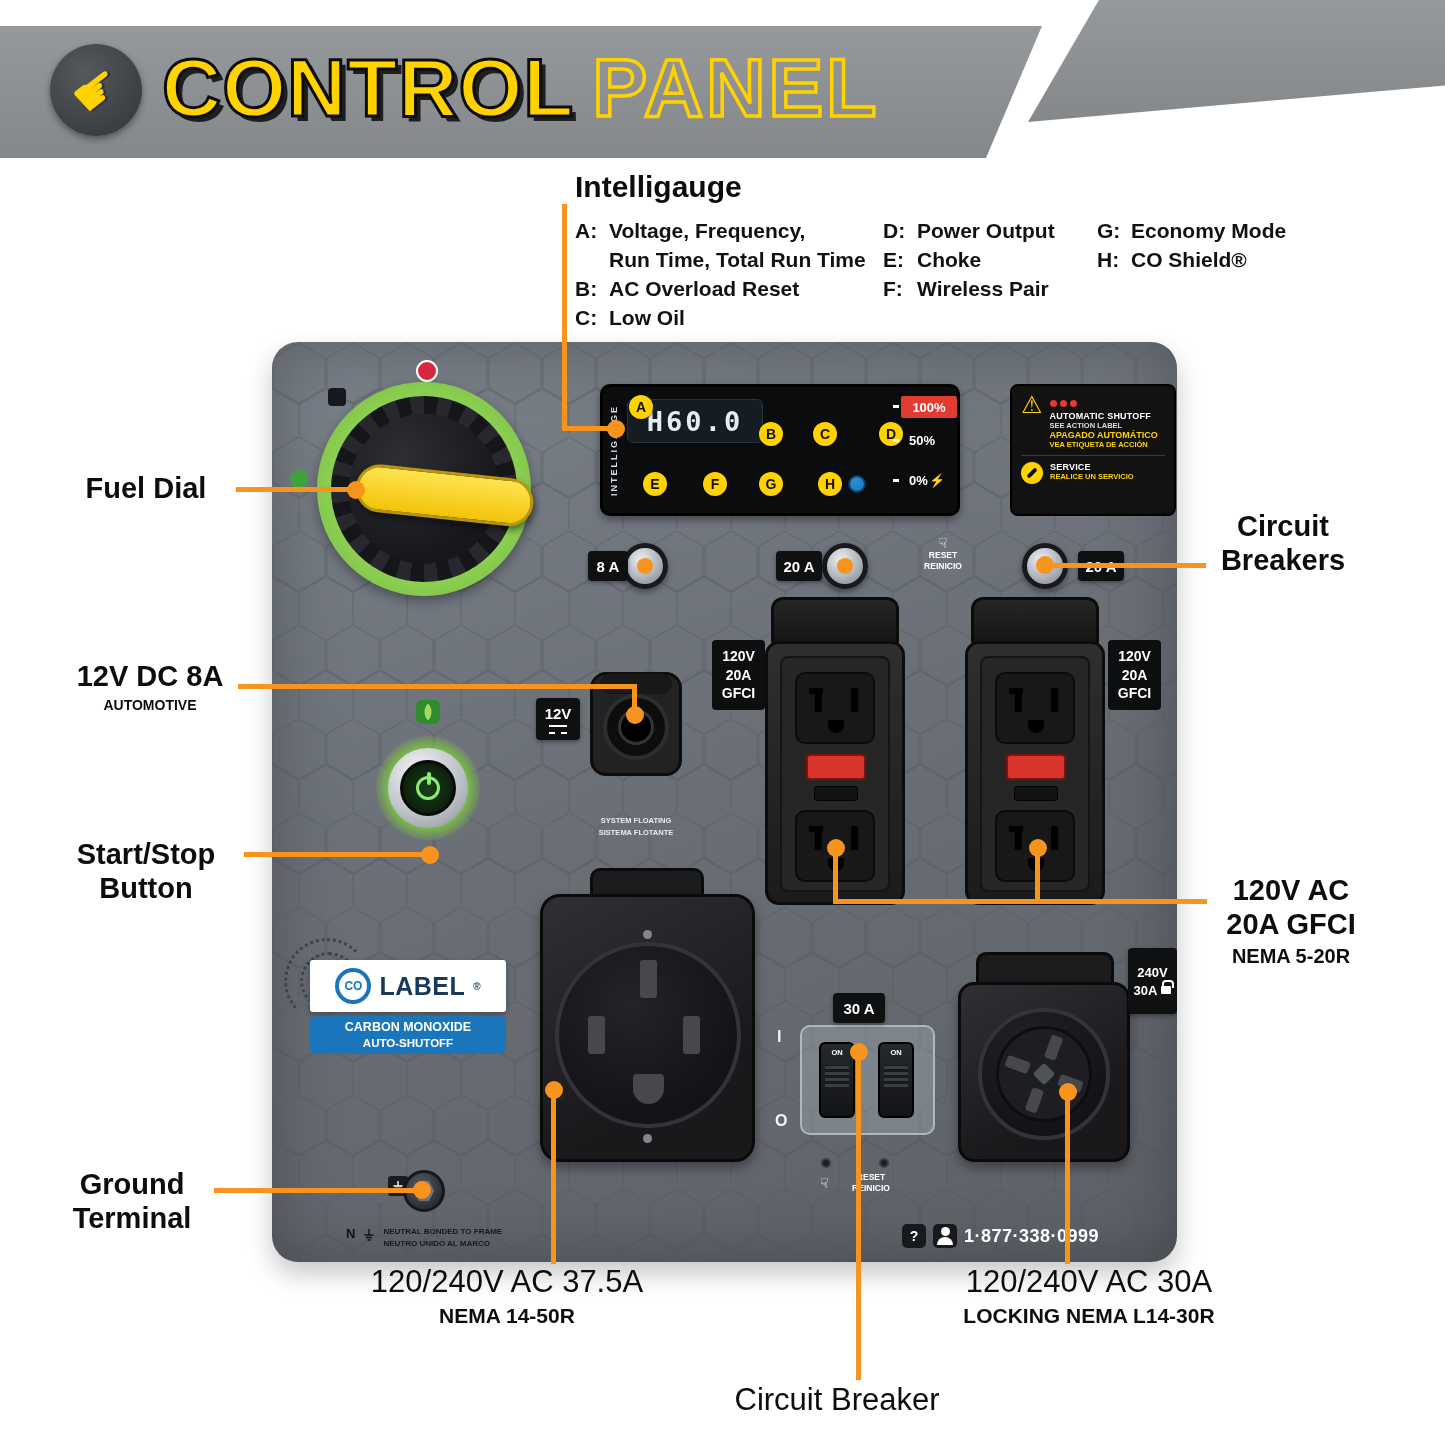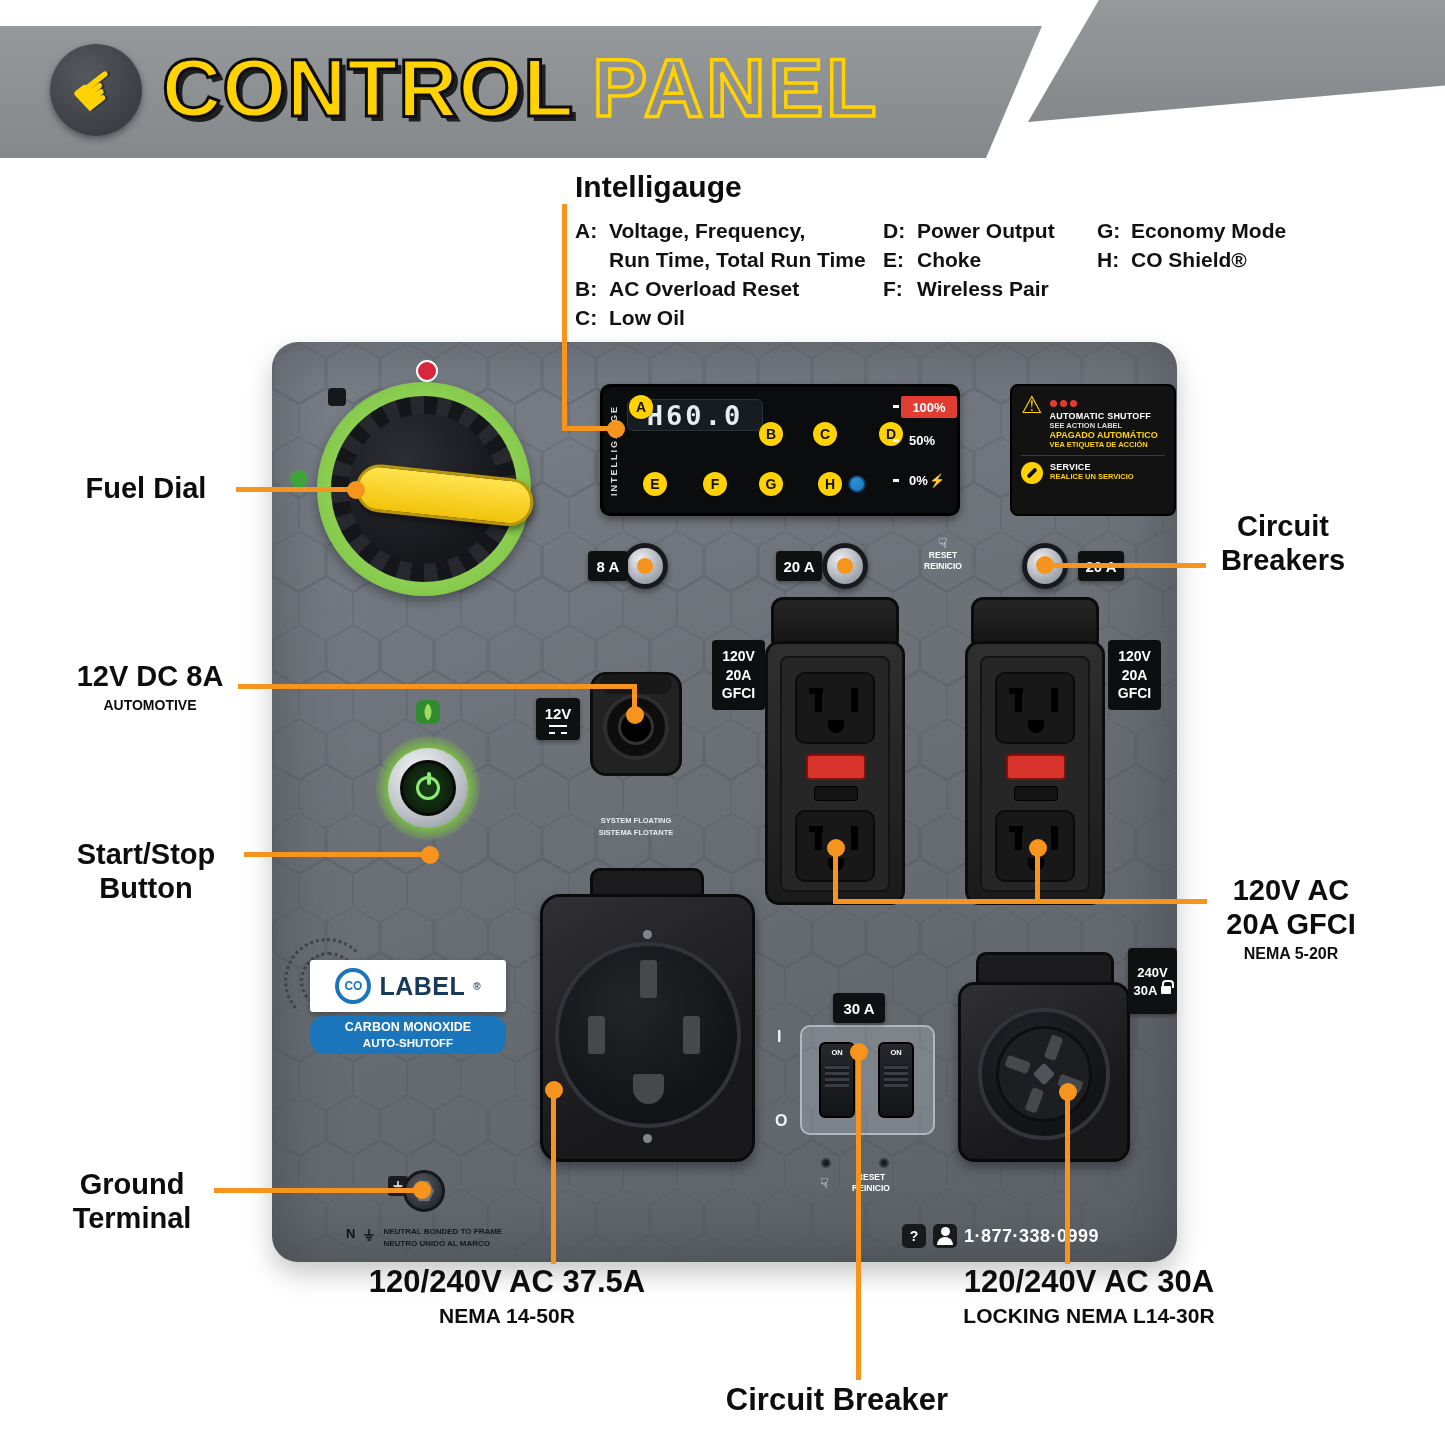--- a/index.html
+++ b/index.html
@@ -14,21 +14,21 @@
   .title-row{left:162px;top:36px;height:104px;display:flex;align-items:center;gap:18px;z-index:2}
   .t-main{font-size:82px;font-weight:900;color:#FFD200;-webkit-text-stroke:3px #0d0d0d;text-shadow:5px 5px 0 rgba(10,10,10,.85);letter-spacing:1px}
   .t-sub{font-size:82px;font-weight:900;color:transparent;-webkit-text-stroke:3.5px #FFD200;letter-spacing:3px}
   
   .lg-title{left:575px;top:170px;font-size:30px;font-weight:800;color:#0d0d0d;z-index:2}
   .lg-col{font-size:21px;font-weight:700;color:#111;line-height:29px;z-index:2}
   .lg-k{display:inline-block;width:34px;font-weight:800}
   
   .lbl{position:absolute;z-index:45;color:#0d0d0d;font-weight:800;text-align:center;line-height:1.16}
   .big{font-size:29px;font-weight:800}
-  .big31{font-size:31px;font-weight:700}
+  .big31{font-size:31px;font-weight:400}
   .mid{font-size:14px;font-weight:700;margin-top:3px}
   .mid21{font-size:21px;font-weight:700;margin-top:4px}
   .oline{position:absolute;background:#F7941E;z-index:40}
   .odot{position:absolute;width:18px;height:18px;border-radius:50%;background:#F7941E;z-index:41}
   
   .panel{left:272px;top:342px;width:905px;height:920px;border-radius:26px;background:linear-gradient(160deg,#7b818a 0%,#6b7077 45%,#5c6168 100%);box-shadow:inset 0 0 70px rgba(0,0,0,.28),0 12px 26px rgba(0,0,0,.22);z-index:10;overflow:hidden}
   
   .dial-outer{border-radius:50%;background:radial-gradient(circle,#8ed155 58%,#6fb438 100%);box-shadow:0 5px 12px rgba(0,0,0,.35)}
   .dial-knob{border-radius:50%;background:repeating-conic-gradient(#15161a 0 9deg,#26282d 9deg 18deg)}
   .dial-inner{border-radius:50%;background:radial-gradient(circle at 35% 30%,#2d2f34,#16171b 72%)}
@@ -86,21 +86,21 @@
   .pwr{position:relative;width:24px;height:24px;border:3px solid #8bec74;border-radius:50%}
   .pwr i{position:absolute;left:8px;top:-7px;width:4px;height:13px;background:#8bec74;border-radius:2px}
   .leaf{border-radius:6px;background:#2e8b2e;display:flex;align-items:center;justify-content:center}
   .leaf i{width:12px;height:12px;background:#9fdc60;border-radius:0 100% 0 100%;transform:rotate(45deg)}
   
   .arc{position:absolute;border:3px dotted #3e444b;border-radius:50%;border-bottom-color:transparent;border-right-color:transparent}
   .cocard{position:absolute;background:#fff;border-radius:3px;display:flex;align-items:center;justify-content:center;gap:8px;box-shadow:0 3px 6px rgba(0,0,0,.3)}
   .cobadge{width:36px;height:36px;border:4px solid #1B75BB;border-radius:50%;display:flex;align-items:center;justify-content:center;color:#1B75BB;font-size:12px;font-weight:900}
   .coname{font-size:25px;font-weight:900;color:#17395c;letter-spacing:.5px}
   .coreg{font-size:10px;font-weight:700;color:#17395c;vertical-align:top}
-  .cobar{position:absolute;background:#1B75BB;border-radius:14px;display:flex;flex-direction:column;align-items:center;justify-content:center;color:#fff;font-weight:800;line-height:1.3}
+  .cobar{position:absolute;background:#1B75BB;border-radius:6px;display:flex;flex-direction:column;align-items:center;justify-content:center;color:#fff;font-weight:800;line-height:1.3}
   
   .otab{position:absolute;background:#1c1c1e;border:3px solid #0b0b0b;border-radius:10px}
   .obody{position:absolute;background:linear-gradient(150deg,#303034,#19191c 70%);border:3px solid #0a0a0a;border-radius:20px;box-shadow:0 6px 12px rgba(0,0,0,.35)}
   .oface{position:absolute;border-radius:50%;background:radial-gradient(circle at 40% 32%,#232428,#121316 72%);border:4px solid #33343a}
   .slot{position:absolute;background:#46484c;border-radius:3px}
   .screw{position:absolute;border-radius:50%;background:#82868c}
   .cover30{position:absolute;background:rgba(205,215,225,.25);border:2px solid rgba(240,248,255,.45);border-radius:10px}
   .rocker{position:absolute;width:36px;height:76px;background:linear-gradient(#26282c,#131417);border:2px solid #000;border-radius:6px;color:#fff;font-size:7.5px;font-weight:800;text-align:center;padding-top:4px}
   .ridges{width:24px;height:22px;margin:8px auto 0;background:repeating-linear-gradient(0deg,#3a3d42 0 3px,#17181b 3px 6px)}
   .iomark{position:absolute;color:#f2f2f2;font-size:16px;font-weight:800}
@@ -164,21 +164,21 @@
     <div class="abs dial-outer" style="left:45px;top:40px;width:214px;height:214px"></div>
     <div class="abs dial-knob" style="left:59px;top:54px;width:186px;height:186px"></div>
     <div class="abs dial-inner" style="left:77px;top:72px;width:150px;height:150px"></div>
     <div class="abs dial-handle" style="left:84px;top:122px;width:178px;height:48px"></div>
     <div class="abs mini" style="left:144px;top:18px;width:22px;height:22px;background:#d7263d;border:2px solid #fff"></div>
     <div class="abs mini" style="left:56px;top:46px;width:18px;height:18px;background:#17181b;border-radius:4px"></div>
     <div class="abs mini" style="left:18px;top:128px;width:18px;height:18px;background:#3fa33c"></div>
 
     <div class="abs disp" style="left:328px;top:42px;width:360px;height:132px">
       <div class="abs disp-brand" style="left:3px;top:2px;width:16px;height:124px">INTELLIGAUGE</div>
-      <div class="abs disp-win" style="left:24px;top:12px;width:136px;height:32px">H60.0</div>
+      <div class="abs disp-win" style="left:24px;top:12px;width:136px;height:44px">H60.0</div>
       <div class="badge" style="left:26px;top:8px">A</div>
       <div class="badge" style="left:156px;top:35px">B</div>
       <div class="badge" style="left:210px;top:35px">C</div>
       <div class="badge" style="left:276px;top:35px">D</div>
       <div class="badge" style="left:40px;top:85px">E</div>
       <div class="badge" style="left:100px;top:85px">F</div>
       <div class="badge" style="left:156px;top:85px">G</div>
       <div class="badge" style="left:215px;top:85px">H</div>
       <div class="abs" style="left:245px;top:88px;width:18px;height:18px;border-radius:50%;background:radial-gradient(circle at 35% 30%,#2c8fd4,#1B75BB);border:2px solid #0c3a63"></div>
       <div class="abs m100" style="left:298px;top:9px;width:56px;height:22px">100%</div>
@@ -450,21 +450,21 @@
       <div class="big">Ground</div>
       <div class="big">Terminal</div>
     </div>
   <div class="lbl" style="left:1206px;top:510px;width:154px">
       <div class="big">Circuit</div>
       <div class="big">Breakers</div>
     </div>
   <div class="lbl" style="left:1194px;top:874px;width:194px">
       <div class="big">120V AC</div>
       <div class="big">20A GFCI</div>
-      <div class="mid21" style="font-size:16px">NEMA 5-20R</div>
+      <div class="mid21" style="font-size:20px">NEMA 5-20R</div>
     </div>
   <div class="lbl" style="left:348px;top:1264px;width:318px">
       <div class="big31">120/240V AC 37.5A</div>
       <div class="mid21">NEMA 14-50R</div>
     </div>
   <div class="lbl" style="left:926px;top:1264px;width:326px">
       <div class="big31">120/240V AC 30A</div>
       <div class="mid21">LOCKING NEMA L14-30R</div>
     </div>
   <div class="lbl" style="left:686px;top:1382px;width:302px">

